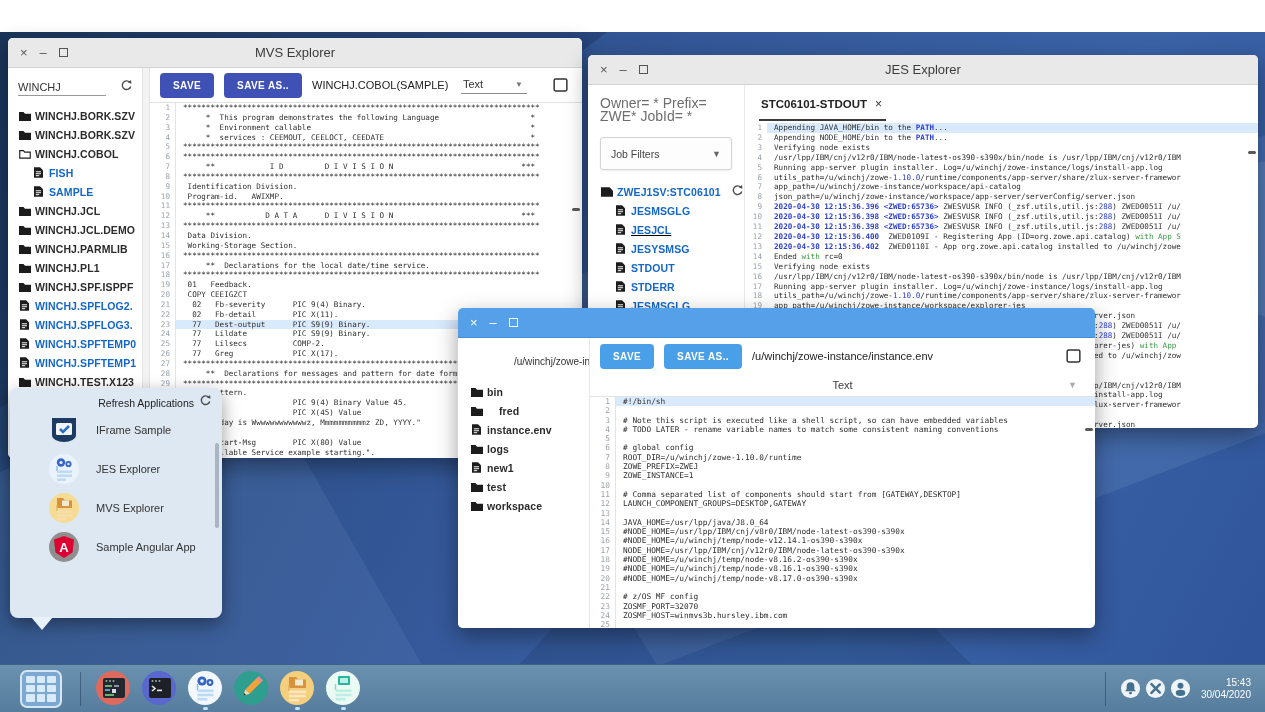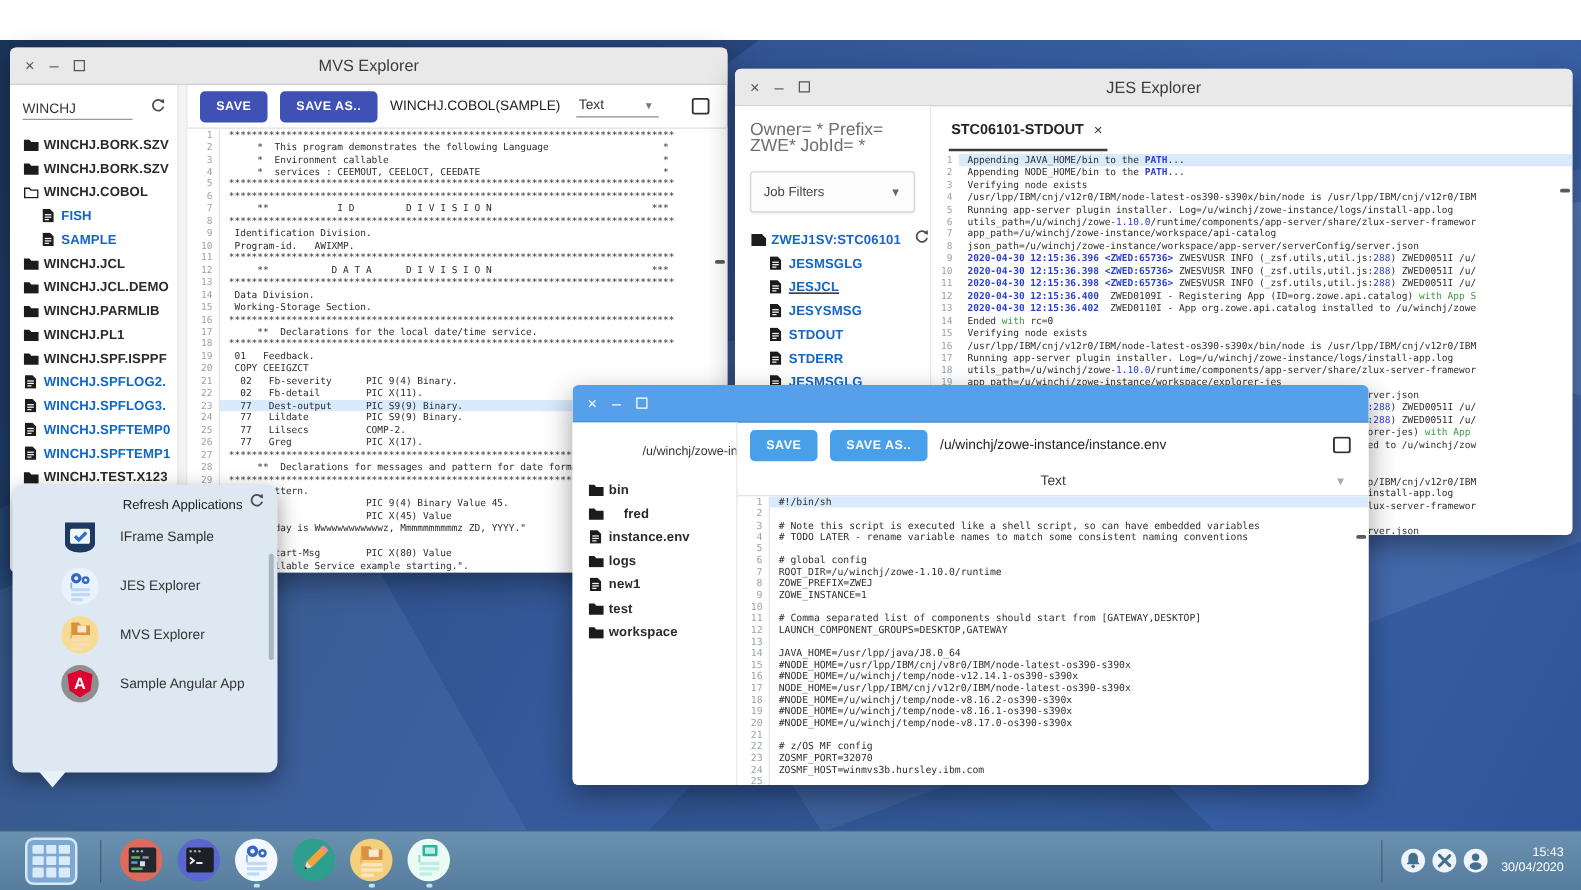--- a/index.html
+++ b/index.html
@@ -580,21 +580,21 @@
               <span class="tlabel">instance.env</span>
             </div>
             <div class="treerow" style="padding-left: 0px;">
               <span class="ticon">
                 <svg width="12" height="10" viewBox="0 0 16 13">
                   <path fill="#1c1c1c" d="M0 1h6l2 2.4h8V13H0z"></path>
                 </svg>
               </span>
               <span class="tlabel">logs</span>
             </div>
-            <div class="treerow" style="padding-left: 0px; font-family: Liberation Mono, monospace;">
+            <div class="treerow" style="padding-left: 0px;">
               <span class="ticon">
                 <svg width="9" height="11" viewBox="0 0 12 14">
                   <path fill="#1c1c1c" d="M0 0h8l4 4v10H0z"></path>
                   <rect x="2.4" y="5.4" width="7" height="1.3" fill="#fff"></rect>
                   <rect x="2.4" y="8" width="7" height="1.3" fill="#fff"></rect>
                   <rect x="2.4" y="10.6" width="4.5" height="1.3" fill="#fff"></rect>
                 </svg>
               </span>
               <span class="tlabel">new1</span>
             </div>

